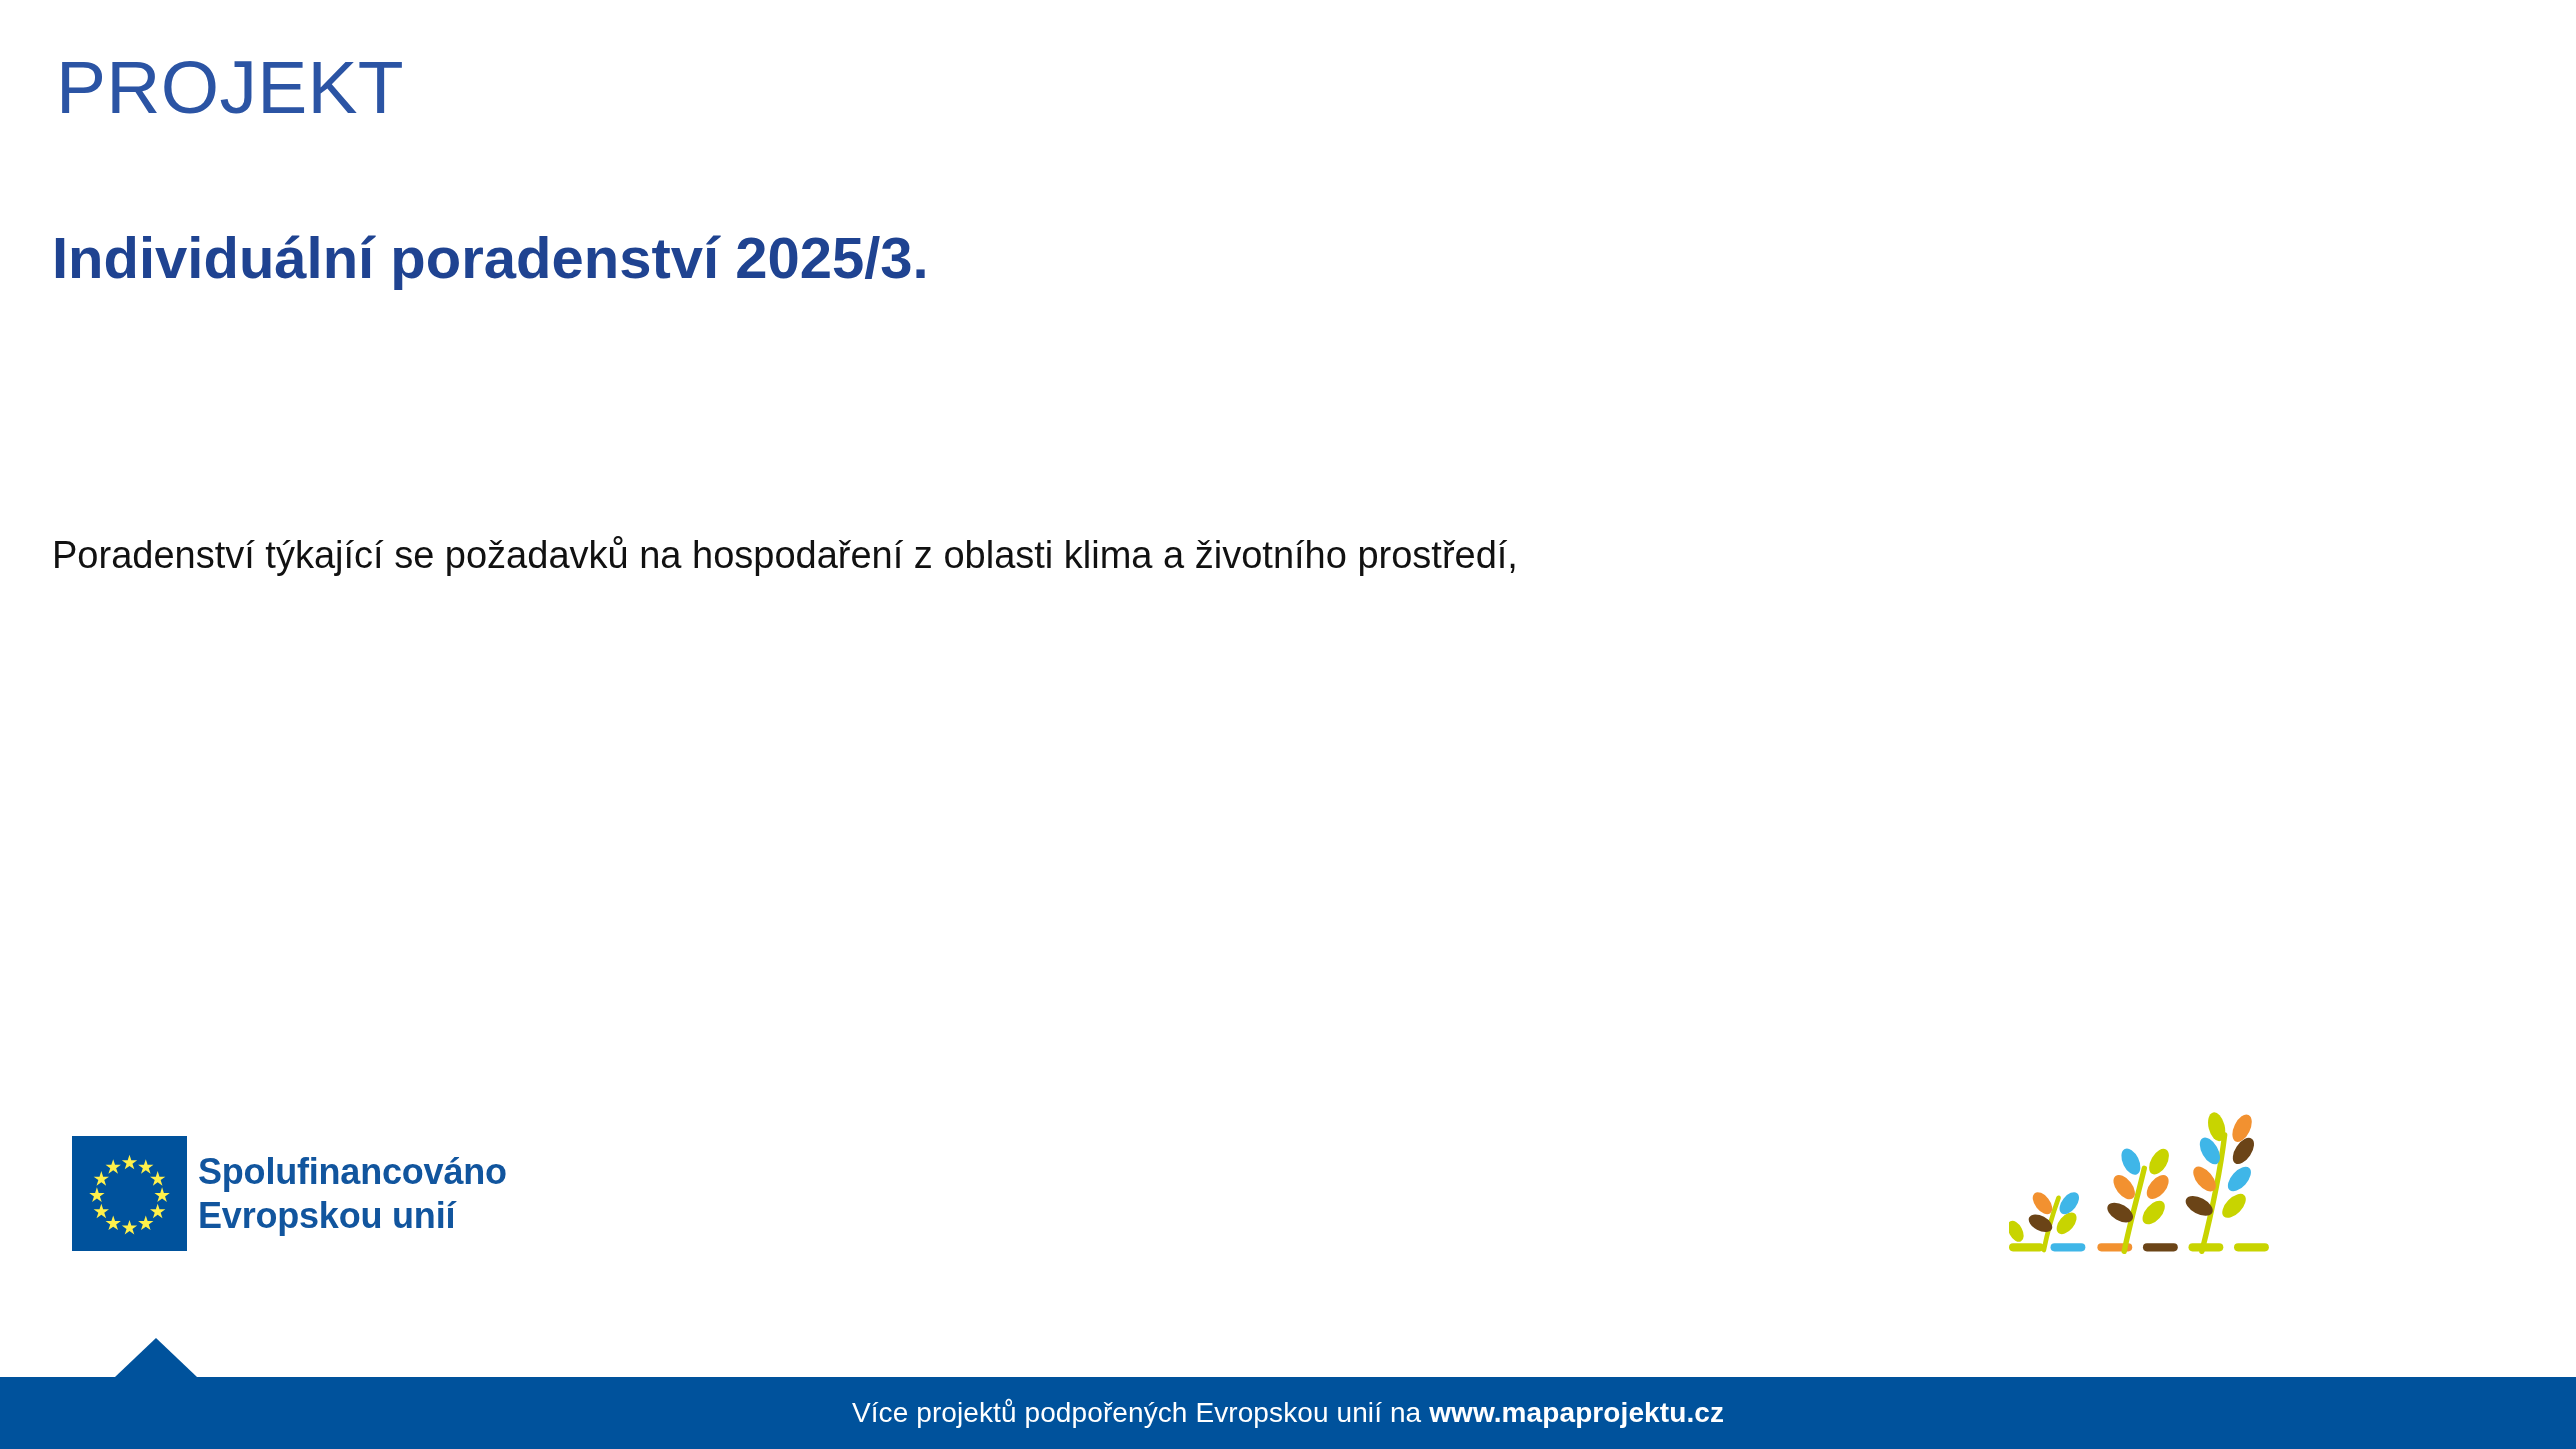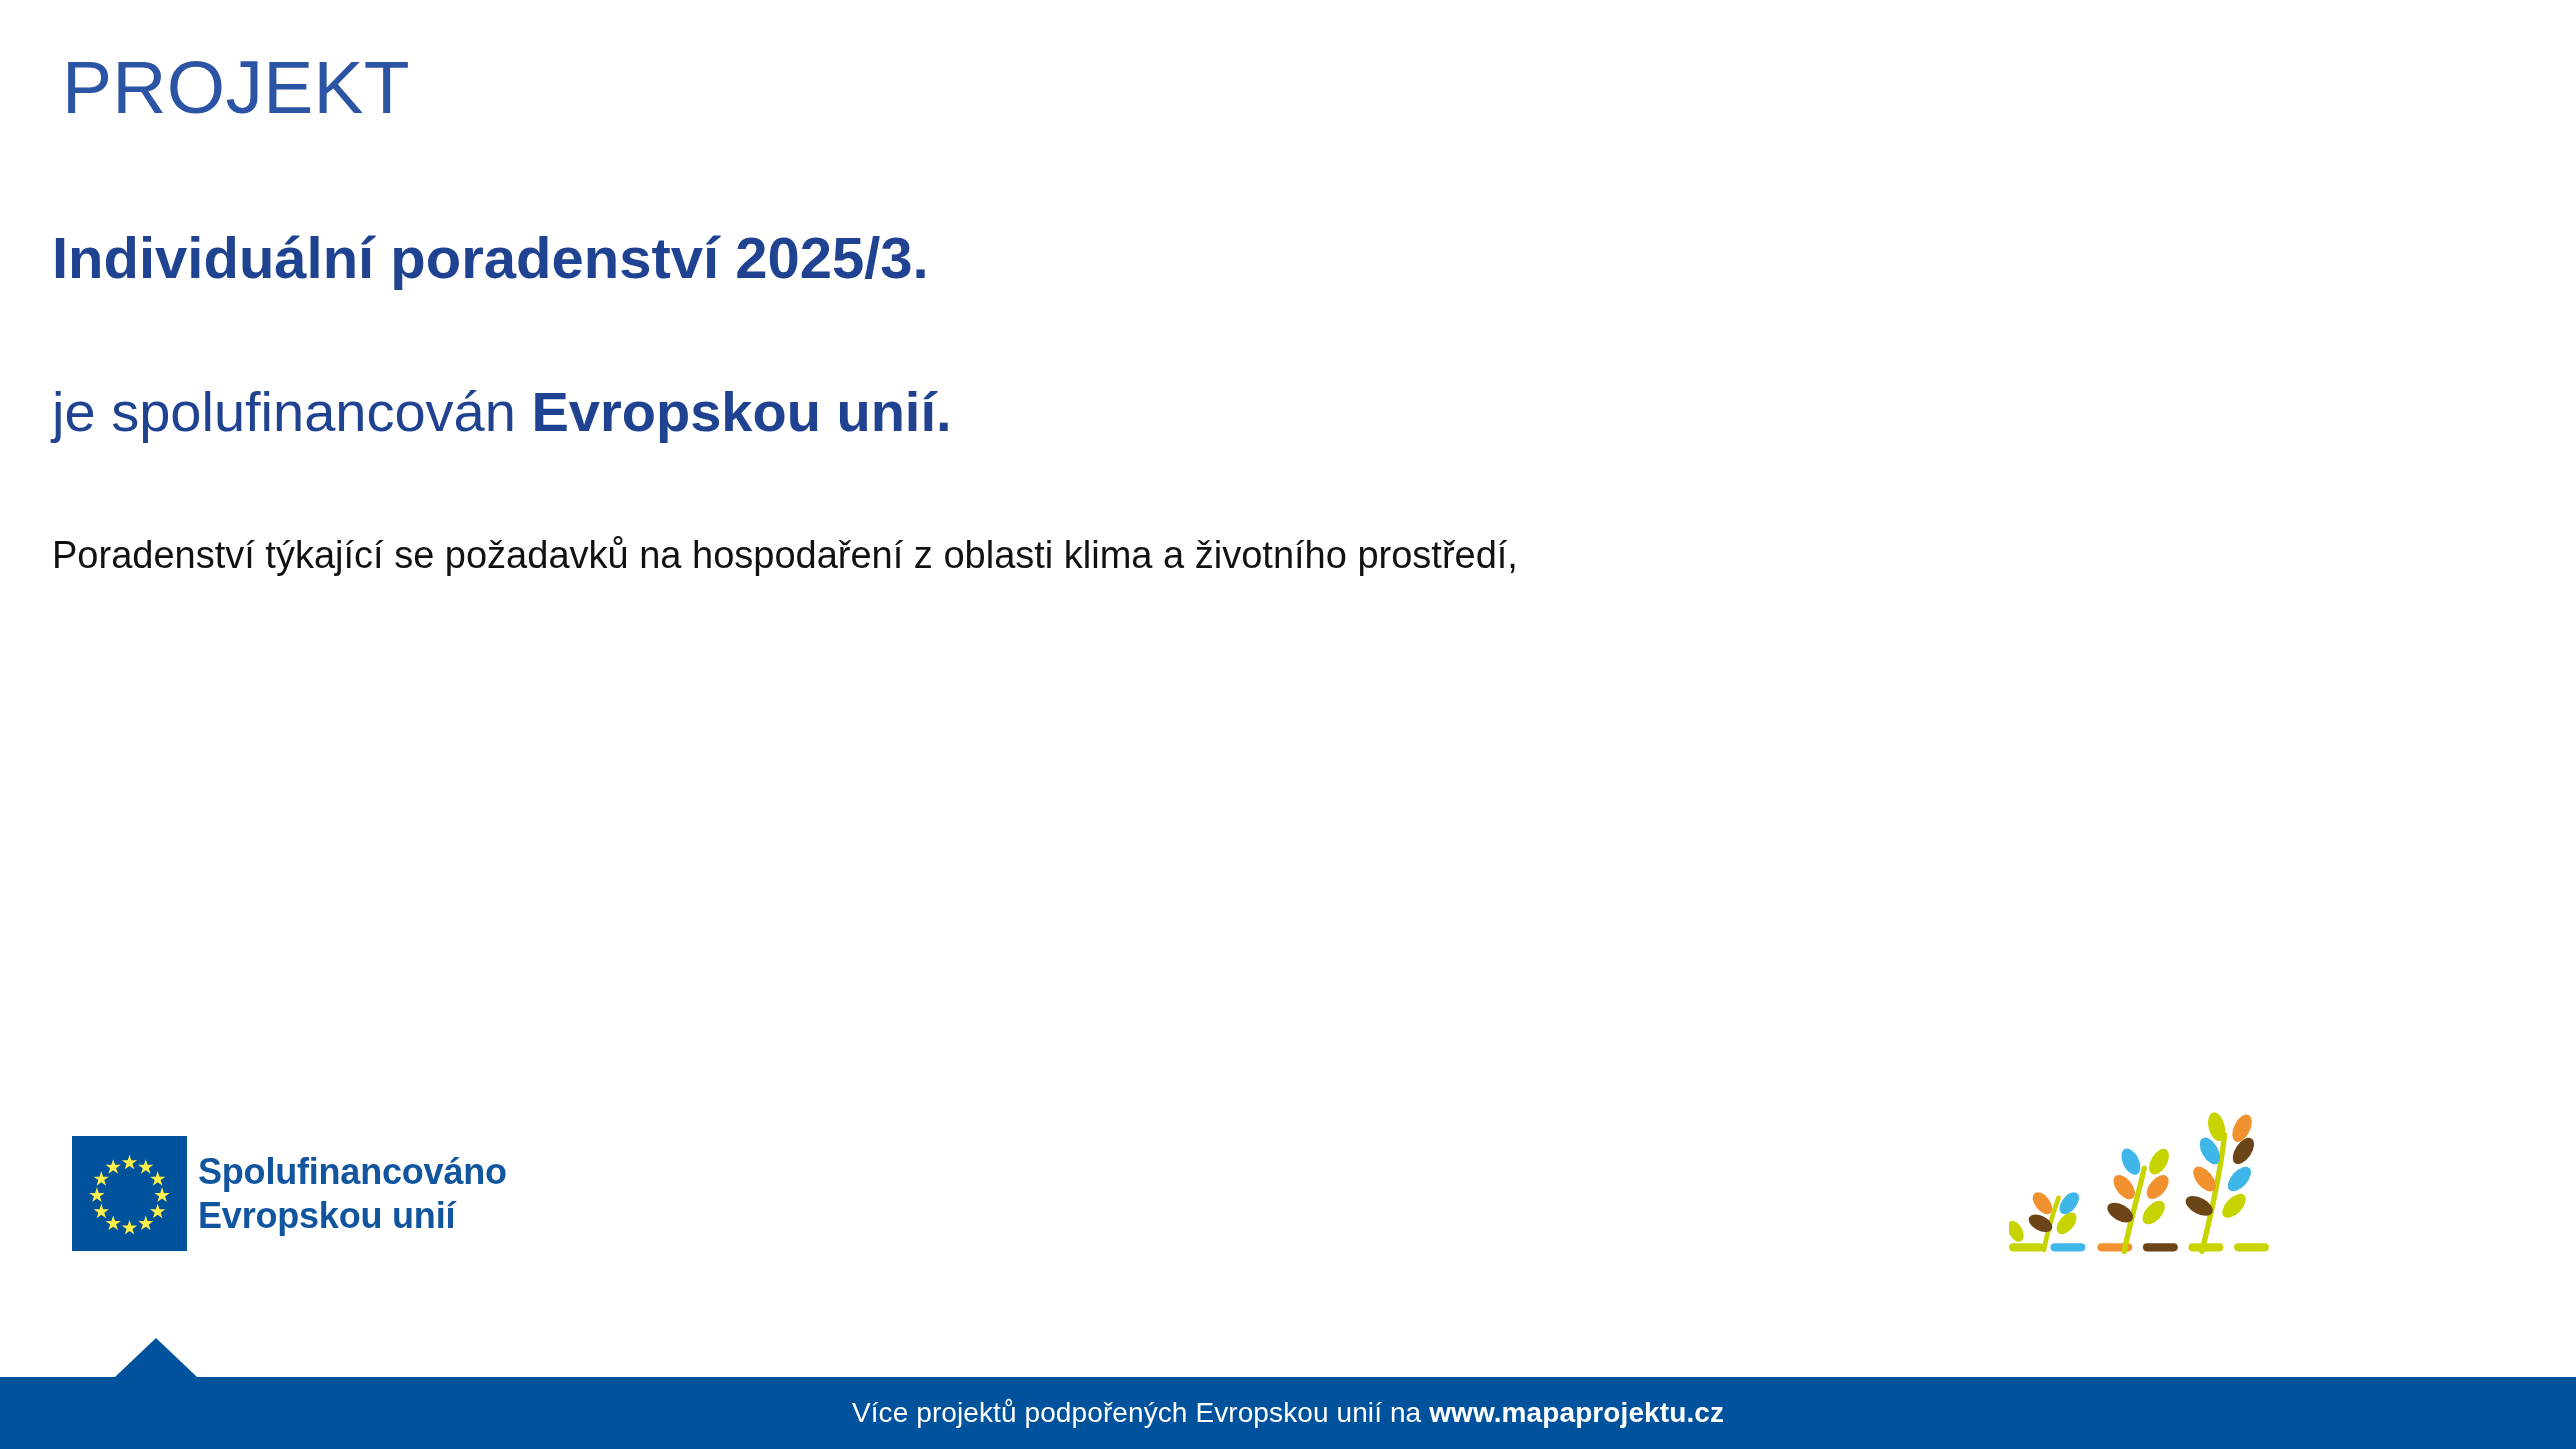--- a/index.html
+++ b/index.html
@@ -18,21 +18,21 @@
 
   .slide {
     position: absolute;
     inset: 0;
     background: #ffffff;
   }
 
   
   .eyebrow {
     position: absolute;
-    left: 62px;
+    left: 56px;
     top: 50px;
     font-size: 75px;
     line-height: 1.0;
     font-weight: 400;
     color: #2B54A4;
     letter-spacing: 0.3px;
     white-space: nowrap;
   }
 
   .headline {
@@ -146,23 +146,20 @@
 </style>
 </head>
 <body>
 
 <div class="slide">
 
   <div class="eyebrow">PROJEKT</div>
 
   <div class="headline">Individuální poradenství 2025/3.</div>
 
-  <div class="subhead">
-    <span>je spolufinancován </span><span class="strong">Evropskou unií.</span>
-  </div>
 
   <div class="bodytext">
     <span class="line">Poradenství týkající se požadavků na hospodaření z oblasti klima a životního prostředí,</span>
   </div>
 
   <div class="eu-logo">
     <div class="eu-flag">
       <svg viewBox="0 0 120 120" aria-hidden="true">
         <g fill="#FFF04B">
 

